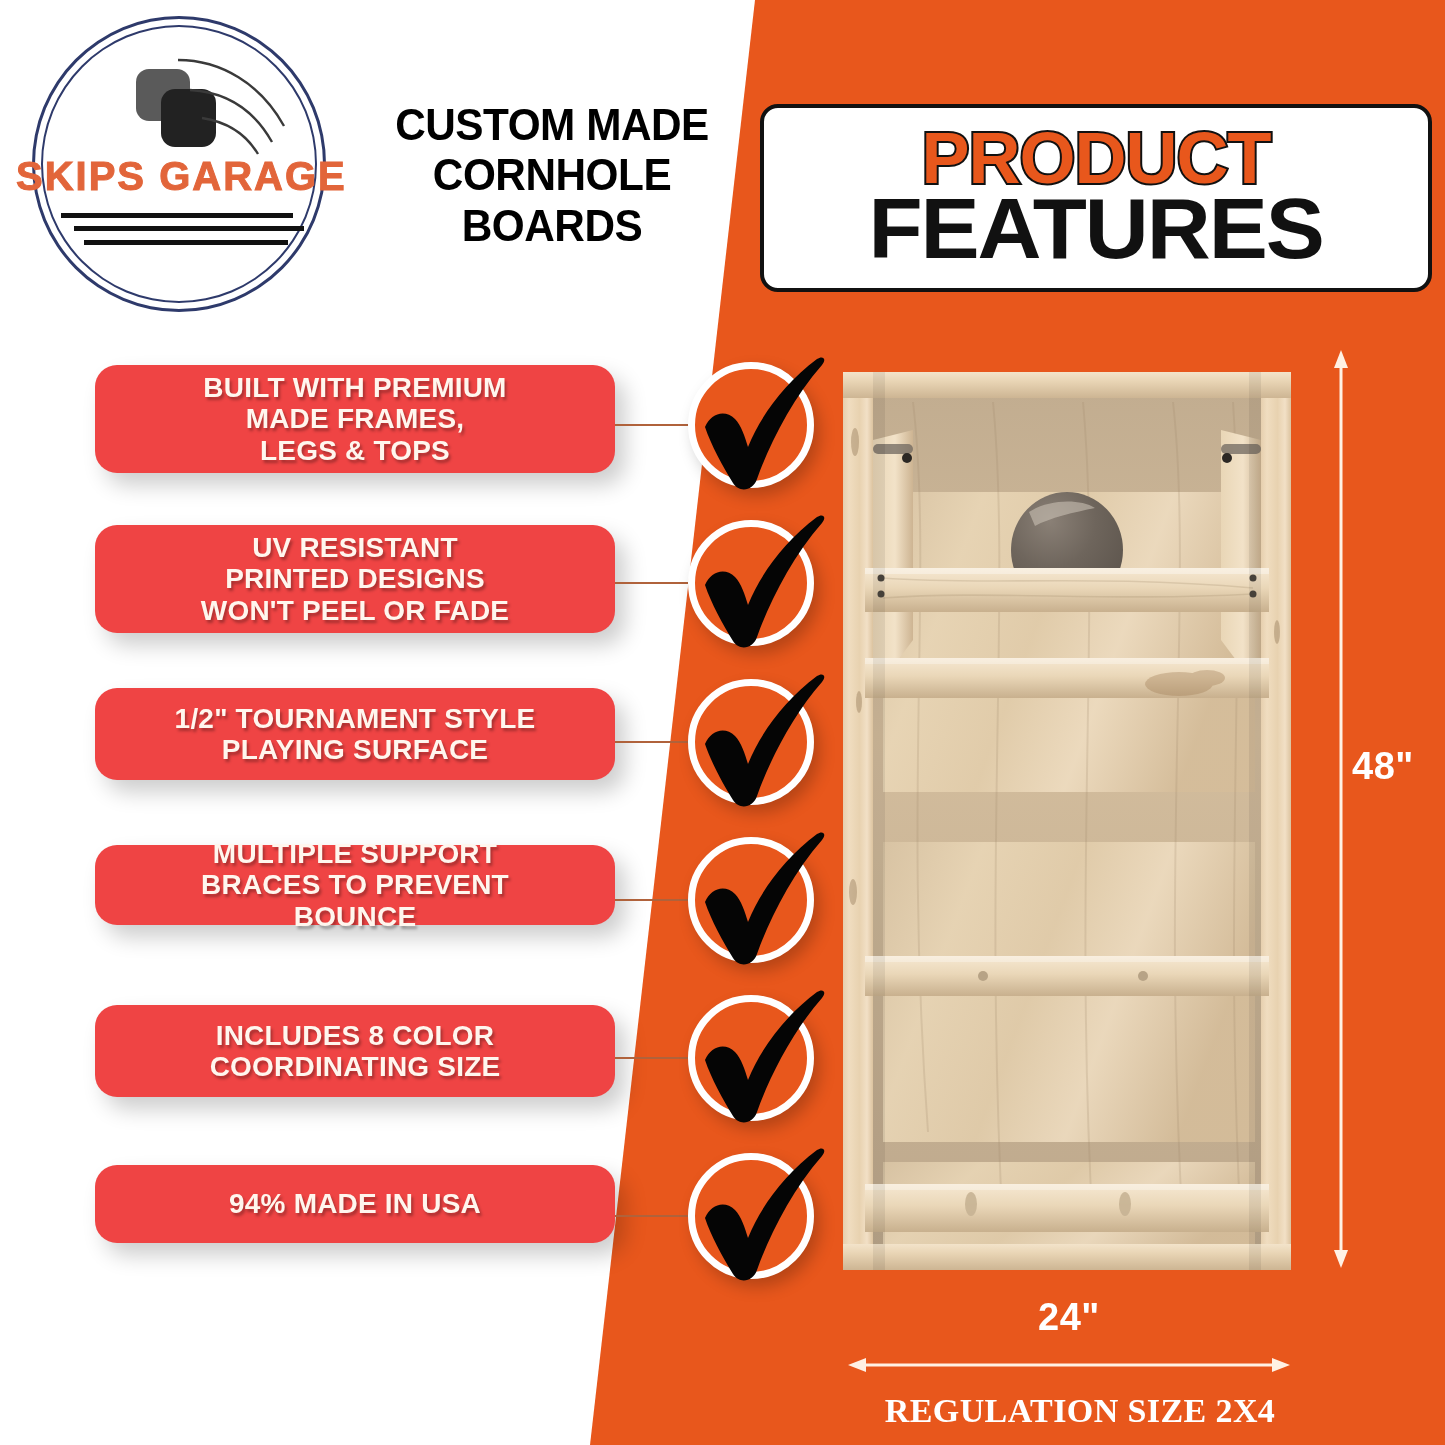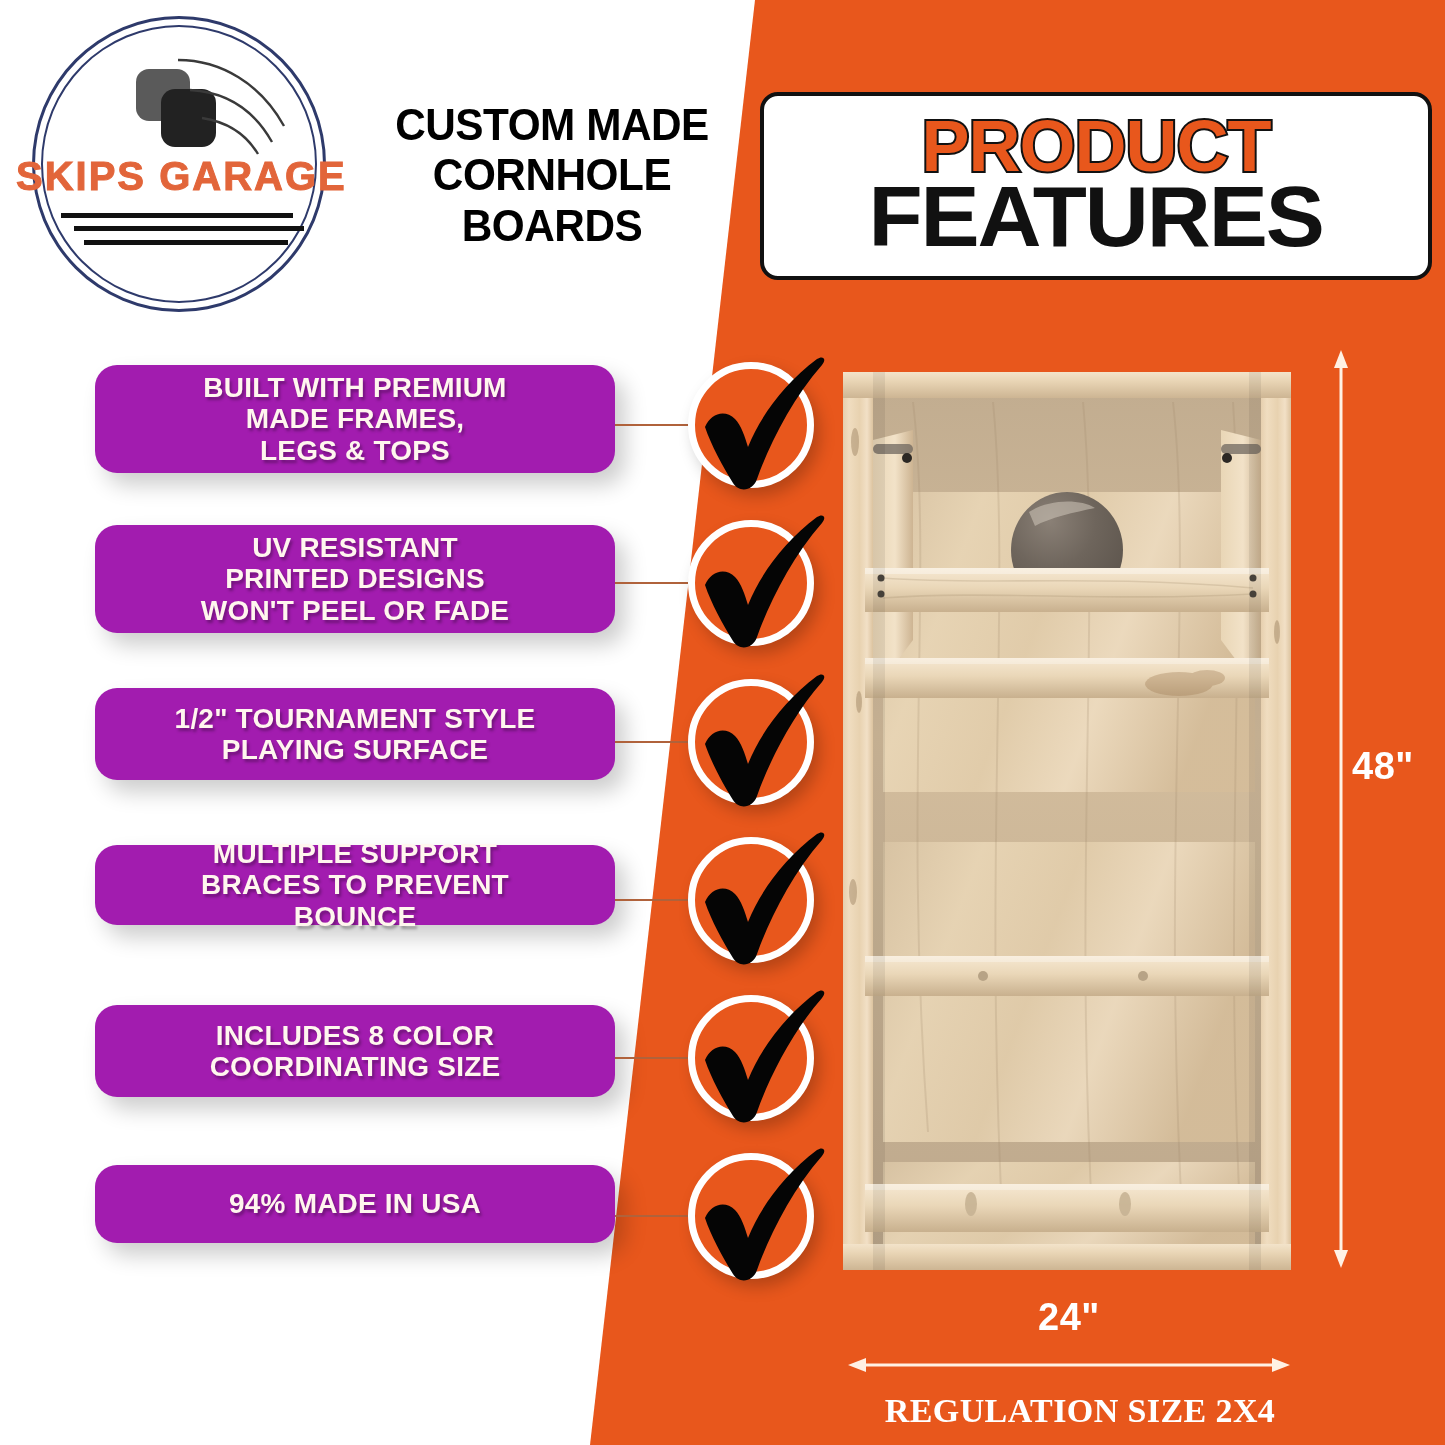--- a/index.html
+++ b/index.html
@@ -58,21 +58,21 @@
     font-family:"Liberation Sans",sans-serif;
     font-weight:bold;
     font-size:45px;line-height:1.12;
     letter-spacing:-0.5px;
     color:#000;
     transform:scaleX(0.94);transform-origin:center top;
   }
 
   
   .pf-box{
-    position:absolute;left:760px;top:92px;width:672px;height:188px;
+    position:absolute;left:760px;top:104px;width:672px;height:188px;
     background:#fff;border:4px solid #111;border-radius:18px;
     z-index:5;box-sizing:border-box;
     display:flex;flex-direction:column;align-items:center;justify-content:center;
   }
   .pf-product{
     font-family:"Liberation Sans",sans-serif;
     font-weight:bold;font-size:72px;line-height:0.95;
     letter-spacing:-1px;
     color:#E8571C;
     -webkit-text-stroke:4px #111;
@@ -85,21 +85,21 @@
     letter-spacing:-2px;
     color:#111;
     margin-top:-4px;
     transform:scaleX(1.03);
   }
 
   
   .feature-row{position:absolute;left:0;z-index:4;width:840px;height:150px;}
   .pill{
     position:absolute;left:95px;top:0;width:520px;
-    background:#a21caf;border-radius:22px;
+    background:#ef4444;border-radius:22px;
     box-shadow:10px 12px 22px rgba(0,0,0,0.20);
     display:flex;align-items:center;justify-content:center;
     box-sizing:border-box;
     padding:2px 18px;
   }
   .pill-text{
     font-family:"Liberation Sans",sans-serif;
     font-weight:bold;
     font-size:28px;line-height:1.12;
     color:#FFF6EE;

